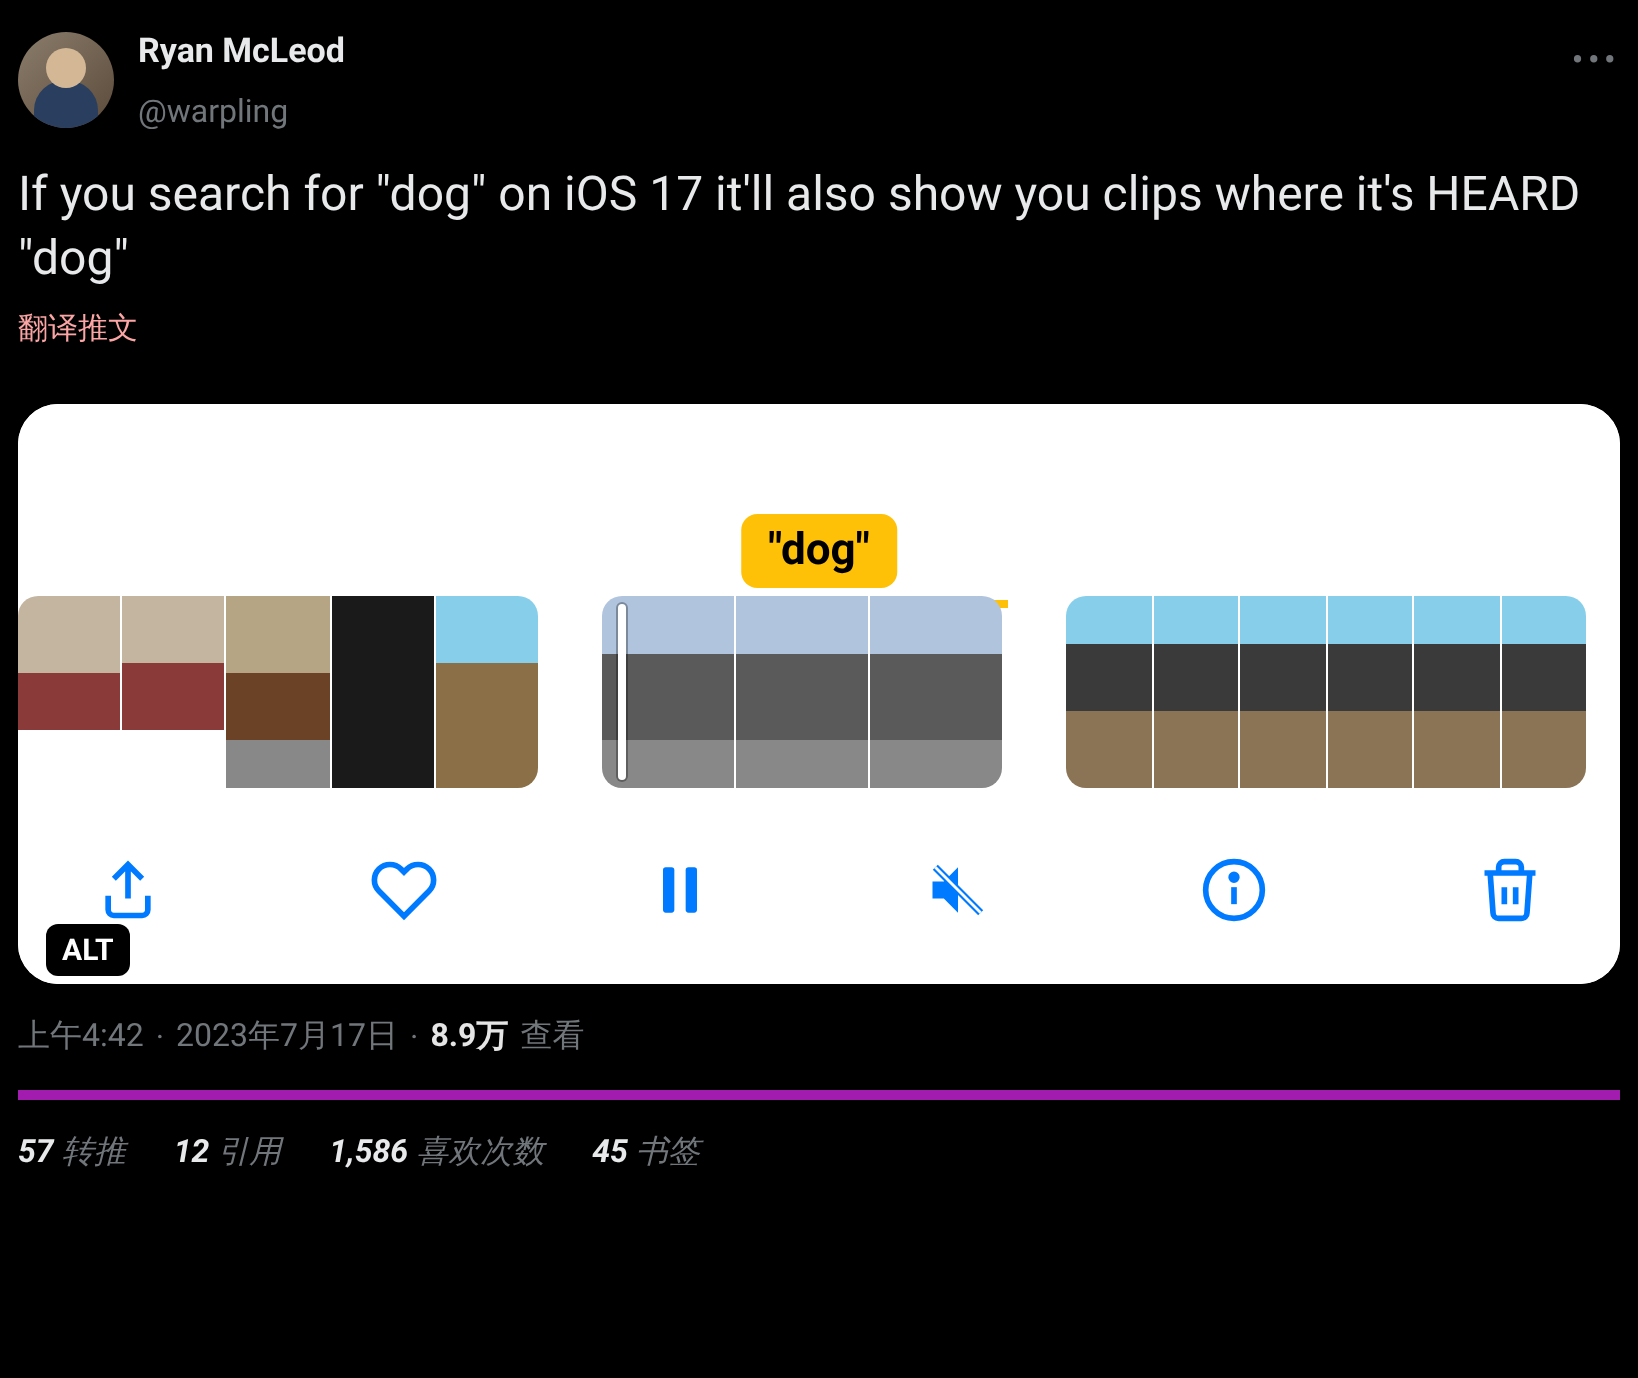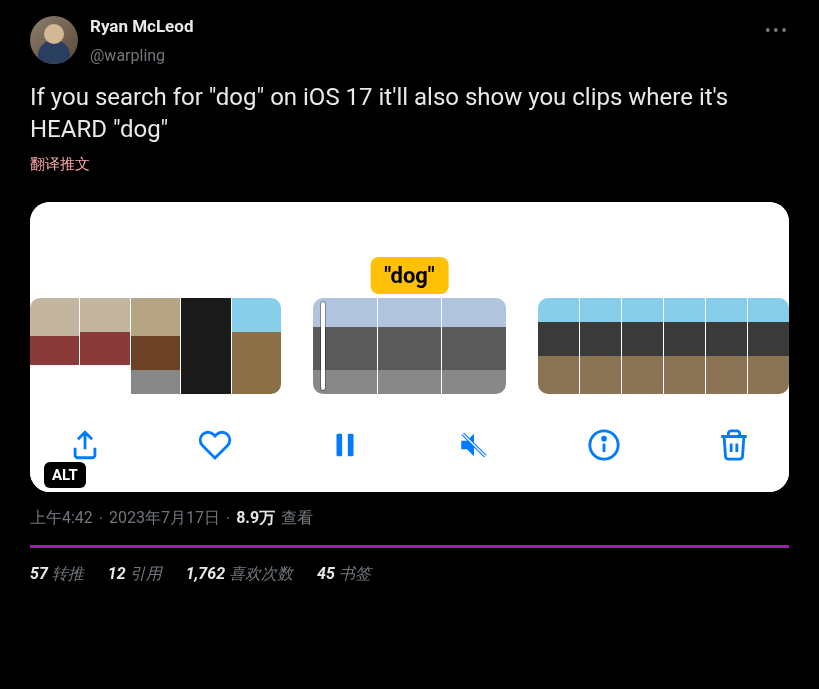--- a/index.html
+++ b/index.html
@@ -5,21 +5,21 @@
     * { margin: 0; padding: 0; box-sizing: border-box; }
     body {
       background: #000;
       font-family: -apple-system, BlinkMacSystemFont, "Segoe UI", Roboto, Helvetica, Arial, sans-serif;
       color: #e7e9ea;
       width: 819px;
       height: 689px;
       overflow: hidden;
     }
     .tweet {
-      padding: 16px 30px;
+      padding: 16px 9px;
     }
     .header {
       display: flex;
       align-items: flex-start;
       gap: 12px;
       margin-bottom: 16px;
       position: relative;
     }
     .avatar {
       width: 48px;
@@ -187,21 +187,21 @@
       border-radius: 6px;
     }
 
     .meta-row {
       color: #71767b;
       font-size: 16px;
       display: flex;
       align-items: center;
       gap: 6px;
       padding-bottom: 16px;
-      border-bottom: 3px solid #a21caf;
+      border-bottom: 5px solid #a21caf;
     }
     .meta-row .bold { color: #e5e5e5; font-weight: 700; }
 
     .stats-row {
       display: flex;
       gap: 24px;
       padding-top: 16px;
       font-size: 16px;
       color: #71767b;
       font-style: italic;
@@ -297,16 +297,16 @@
     <span>·</span>
     <span>2023年7月17日</span>
     <span>·</span>
     <span class="bold">8.9万</span>
     <span>查看</span>
   </div>
 
   <div class="stats-row">
     <span class="stat"><b>57</b><span>转推</span></span>
     <span class="stat"><b>12</b><span>引用</span></span>
-    <span class="stat"><b>1,762</b><span>喜欢次数</span></span>
+    <span class="stat"><b>1,586</b><span>喜欢次数</span></span>
     <span class="stat"><b>45</b><span>书签</span></span>
   </div>
 </div>
 
 </body></html>

